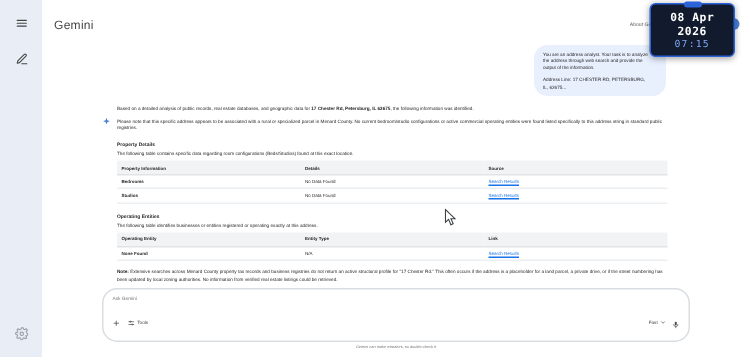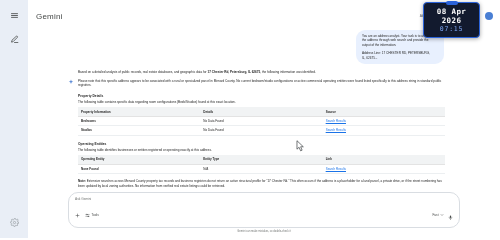--- a/index.html
+++ b/index.html
@@ -128,21 +128,21 @@
   }
   .cright { margin-left: auto; display: flex; align-items: center; gap: 4px; }
   .model { display: flex; align-items: center; gap: 1.5px; font-size: 3.1px; color: #444746; }
   .disclaimer {
     text-align: center; font-size: 2.6px; color: #747775;
     padding: 2px 0 3px 0;
   }
 
   
   .clock {
-    position: absolute; top: 2px; right: 20px;
+    position: absolute; top: 2px; right: 10px;
     width: 57px;
     background: #121a2e;
     border: 1px solid #2b63d9;
     border-radius: 4px;
     padding: 4px 4px 4px 4px;
     text-align: center;
     z-index: 20;
     box-shadow: 0 1px 4px rgba(0,0,0,.35);
   }
   .clock .tab {

